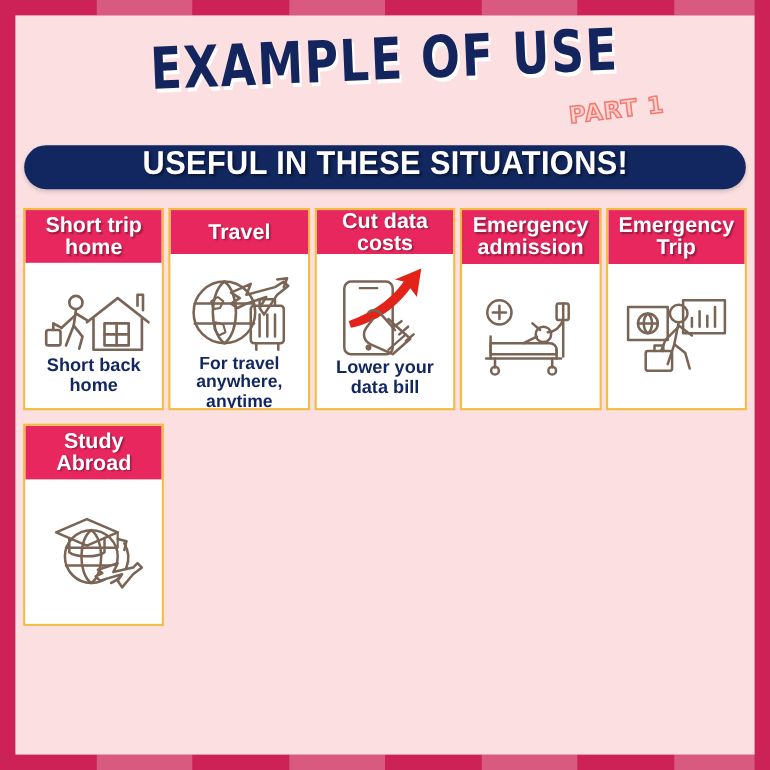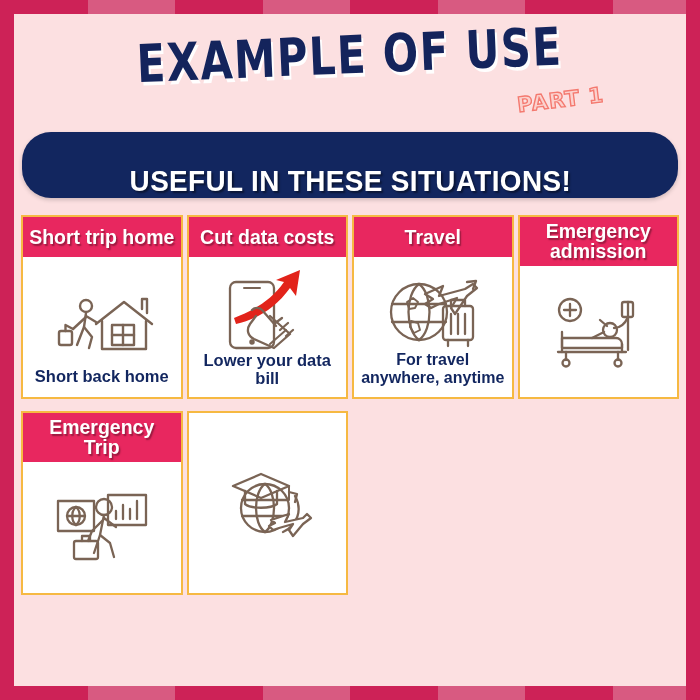--- a/index.html
+++ b/index.html
@@ -59,42 +59,42 @@
     color:#fbd2ce;
     -webkit-text-stroke:1.4px #f4796f;
     text-shadow:1px 1px 0 rgba(255,255,255,.6);
     transform-origin:center;
   }
 
   
   .banner{
     position:relative;
     margin:0 4px;
-    height:66px;
+    height:40px;
     background:#12265f;
     border-radius:29px;
-    display:flex;align-items:flex-end;justify-content:center;
+    display:flex;align-items:flex-start;justify-content:center;
     box-shadow:0 2px 4px rgba(0,0,0,.18);
   }
   .banner-text{
     font-family:"Liberation Sans","DejaVu Sans",sans-serif;
     font-weight:bold;
     font-size:30px;
     color:#ffffff;
     letter-spacing:.4px;
     transform:scaleX(.93);
     text-shadow:2px 2px 2px rgba(0,0,0,.45);
     white-space:nowrap;
   }
 
   
   .grid{
     margin-top:17px;
     display:grid;
-    grid-template-columns:repeat(4,1fr);
+    grid-template-columns:repeat(5,1fr);
     grid-template-rows:repeat(2,1fr);
     gap:12px 4px;
     height:380px;
     padding:0 3px;
     box-sizing:border-box;
   }
   .card{
     background:#ffffff;
     border:2px solid #f6b942;
     display:flex;flex-direction:column;
@@ -206,20 +206,50 @@
               <path d="M40 38 L27 50"></path>
 
               <rect x="13" y="52" width="13" height="14" rx="2"></rect>
               <path d="M19.5 52 L19.5 46 L27 50"></path>
             </svg>
           </div>
           <div class="card-caption">Short back home</div>
         </div>
       </div>
 
+      <div class="card two-line">
+        <div class="card-header">
+          <div class="card-header-text">Travel</div>
+        </div>
+        <div class="card-body">
+          <div class="icon-box">
+            <svg width="104" height="82" viewBox="0 0 104 82" fill="none" stroke="#7a6455" stroke-width="2.3" stroke-linecap="round" stroke-linejoin="round">
+
+              <circle cx="38" cy="44" r="28"></circle>
+              <path d="M38 16 C24 26 24 62 38 72"></path>
+              <path d="M38 16 C52 26 52 62 38 72"></path>
+              <path d="M11 36 H65 M11 54 H65"></path>
+
+              <path d="M26 34 l6 -4 5 4 -3 6 -6 1z" stroke-width="1.9"></path>
+              <path d="M30 53 l7 2 2 7 -6 3 -4 -6z" stroke-width="1.9"></path>
+
+              <path d="M44 26 L62 18 L58 28 L84 21 L92 16 L96 20 L86 28 L74 46 L70 40 L76 30 L58 36 L50 40 L44 36 L52 31z"></path>
+              <path d="M86 14 L95 13 L92 21"></path>
+
+              <rect x="62" y="38" width="30" height="34" rx="3"></rect>
+              <path d="M70 38 L70 32 L84 32 L84 38"></path>
+              <path d="M70 46 L70 66 M77 46 L77 66 M84 46 L84 66"></path>
+              <path d="M67 72 L67 78 M87 72 L87 78"></path>
+            </svg>
+          </div>
+          <div class="card-caption" style="white-space:pre-line">For travel
+anywhere, anytime</div>
+        </div>
+      </div>
+
       <div class="card">
         <div class="card-header">
           <div class="card-header-text">Cut data costs</div>
         </div>
         <div class="card-body">
           <div class="icon-box">
             <svg width="98" height="86" viewBox="0 0 98 86" fill="none" stroke="#7a6455" stroke-width="2.3" stroke-linecap="round" stroke-linejoin="round">
 
               <rect x="12" y="16" width="44" height="66" rx="6"></rect>
               <path d="M26 22 H42" stroke-width="2"></path>
@@ -227,50 +257,20 @@
 
               <path d="M16 52 C32 46 52 36 66 16 L58 14 L82 4 L78 30 L72 22 C56 44 36 54 18 58z" fill="#e2231a" stroke="none"></path>
 
               <path d="M34 44 a7 7 0 0 1 10 0 l14 16"></path>
               <path d="M38 50 l-6 8 c-4 6 -2 12 4 15 l20 9 16 -14 -20 -18"></path>
               <path d="M56 58 l8 -6 M62 64 l8 -7 M68 70 l7 -6"></path>
               <path d="M52 78 l16 -14" stroke-width="2"></path>
             </svg>
           </div>
           <div class="card-caption">Lower your data bill</div>
-        </div>
-      </div>
-
-      <div class="card two-line">
-        <div class="card-header">
-          <div class="card-header-text">Travel</div>
-        </div>
-        <div class="card-body">
-          <div class="icon-box">
-            <svg width="104" height="82" viewBox="0 0 104 82" fill="none" stroke="#7a6455" stroke-width="2.3" stroke-linecap="round" stroke-linejoin="round">
-
-              <circle cx="38" cy="44" r="28"></circle>
-              <path d="M38 16 C24 26 24 62 38 72"></path>
-              <path d="M38 16 C52 26 52 62 38 72"></path>
-              <path d="M11 36 H65 M11 54 H65"></path>
-
-              <path d="M26 34 l6 -4 5 4 -3 6 -6 1z" stroke-width="1.9"></path>
-              <path d="M30 53 l7 2 2 7 -6 3 -4 -6z" stroke-width="1.9"></path>
-
-              <path d="M44 26 L62 18 L58 28 L84 21 L92 16 L96 20 L86 28 L74 46 L70 40 L76 30 L58 36 L50 40 L44 36 L52 31z"></path>
-              <path d="M86 14 L95 13 L92 21"></path>
-
-              <rect x="62" y="38" width="30" height="34" rx="3"></rect>
-              <path d="M70 38 L70 32 L84 32 L84 38"></path>
-              <path d="M70 46 L70 66 M77 46 L77 66 M84 46 L84 66"></path>
-              <path d="M67 72 L67 78 M87 72 L87 78"></path>
-            </svg>
-          </div>
-          <div class="card-caption" style="white-space:pre-line">For travel
-anywhere, anytime</div>
         </div>
       </div>
 
       <div class="card two-line">
         <div class="card-header">
           <div class="card-header-text" style="white-space:pre-line">Emergency
 admission</div>
         </div>
         <div class="card-body">
           <div class="icon-box">
@@ -320,20 +320,23 @@
               <path d="M52 32 L40 44 L36 54"></path>
 
               <rect x="22" y="54" width="24" height="18" rx="2"></rect>
               <path d="M30 54 V49 H38 V54"></path>
             </svg>
           </div>
         </div>
       </div>
 
       <div class="card two-line">
+        <div class="card-header">
+          <div class="card-header-text">Study Abroad</div>
+        </div>
         <div class="card-body">
           <div class="icon-box">
             <svg width="96" height="82" viewBox="0 0 96 82" fill="none" stroke="#7a6455" stroke-width="2.3" stroke-linecap="round" stroke-linejoin="round">
 
               <circle cx="46" cy="46" r="24"></circle>
               <path d="M46 22 C34 30 34 62 46 70 M46 22 C58 30 58 62 46 70"></path>
               <path d="M23 38 H69 M23 54 H69"></path>
 
               <path d="M14 24 L42 12 L70 24 L42 36z"></path>
               <path d="M26 29 V42 C32 47 52 47 58 42 V29"></path>

